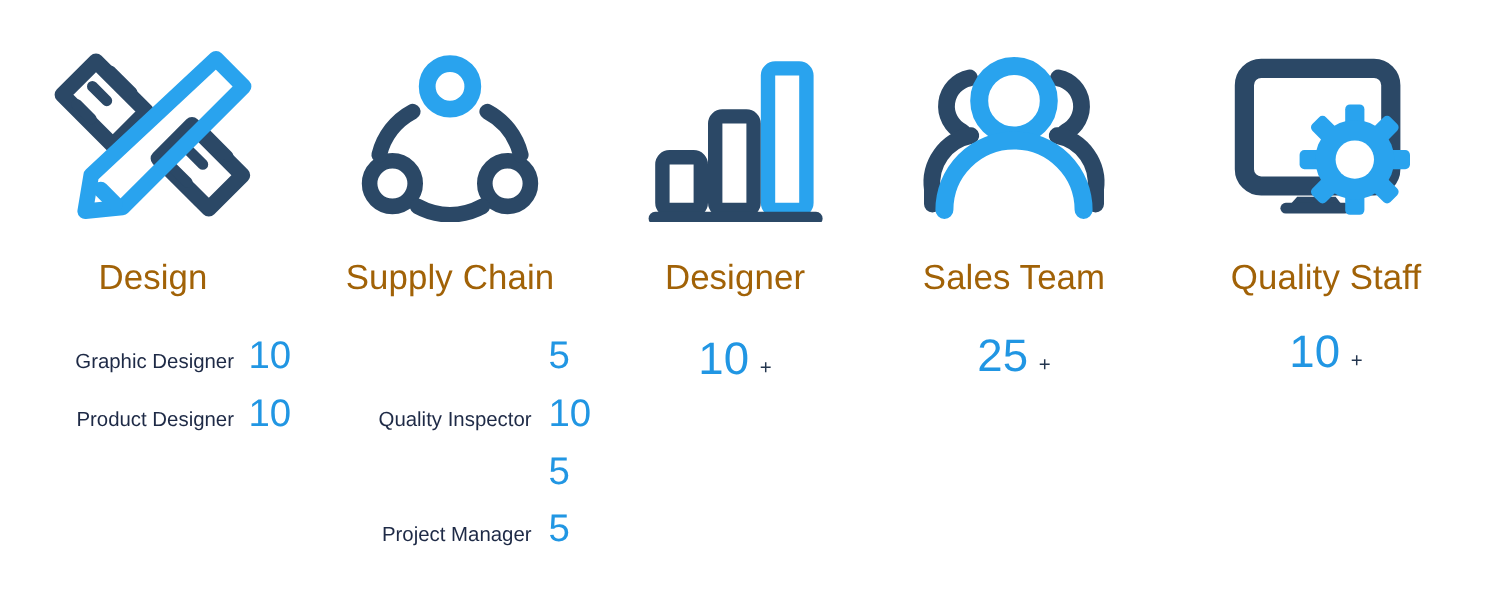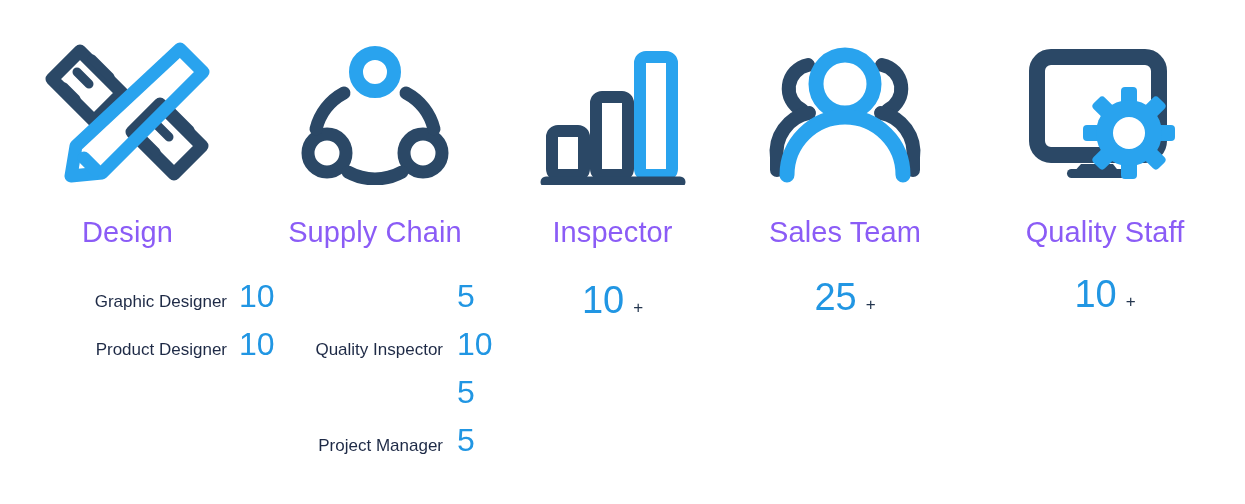--- a/index.html
+++ b/index.html
@@ -32,21 +32,21 @@
     top: 30px;
     display: flex;
     align-items: flex-end;
     justify-content: center;
   }
 
   .dept-title {
     position: absolute;
     text-align: center;
     font-size: 29px;
-    color: #8b5cf6;
+    color: #a16207;
     font-family: "Liberation Sans", sans-serif;
     font-weight: 400;
     white-space: nowrap;
     letter-spacing: 0.1px;
   }
 
   .rows {
     position: absolute;
   }
 
@@ -124,21 +124,21 @@
 
         <g fill="none" stroke="#29a3ee" stroke-width="13" stroke-linecap="round" stroke-linejoin="round">
           <path d="M 140 14 L 163 37 L 62 138 L 31 141 L 36 111 Z"></path>
           <path d="M 44 123 L 56 135"></path>
         </g>
       </svg>
     </div>
 
     <div class="dept-title" style="left:0px; width:255px; top:216px;">Design</div>
 
-    <div class="rows" style="left:0px; width:255px; top:280px;padding-left:32px;">
+    <div class="rows" style="left:0px; width:255px; top:280px;">
       <div class="row" style="height:48px;">
         <span class="row-label">Graphic Designer</span>
         <span class="row-value" style="margin-left:12px; width:48px; text-align:left;">10</span>
       </div>
       <div class="row" style="height:48px;">
         <span class="row-label">Product Designer</span>
         <span class="row-value" style="margin-left:12px; width:48px; text-align:left;">10</span>
       </div>
     </div>
   </div>
@@ -190,21 +190,21 @@
         <rect x="14" y="86" width="32" height="44" rx="6" ry="6" fill="none" stroke="#2b4866" stroke-width="12"></rect>
 
         <rect x="58" y="52" width="32" height="78" rx="6" ry="6" fill="none" stroke="#2b4866" stroke-width="12"></rect>
 
         <rect x="102" y="12" width="32" height="118" rx="6" ry="6" fill="none" stroke="#29a3ee" stroke-width="12"></rect>
 
         <line x1="8" y1="137" x2="142" y2="137" stroke="#2b4866" stroke-width="11" stroke-linecap="round"></line>
       </svg>
     </div>
 
-    <div class="dept-title" style="left:0px; width:225px; top:216px;">Inspector</div>
+    <div class="dept-title" style="left:0px; width:225px; top:216px;">Designer</div>
 
     <div class="big-row" style="left:0px; width:225px; top:281px;">
       <span class="big-value">10</span>
       <span class="plus-sign">+</span>
     </div>
   </div>
 
   <div class="dept" style="left:725px; width:240px;">
 
     <div class="icon-wrap" style="left:0px; width:240px; height:160px; top:25px;">

